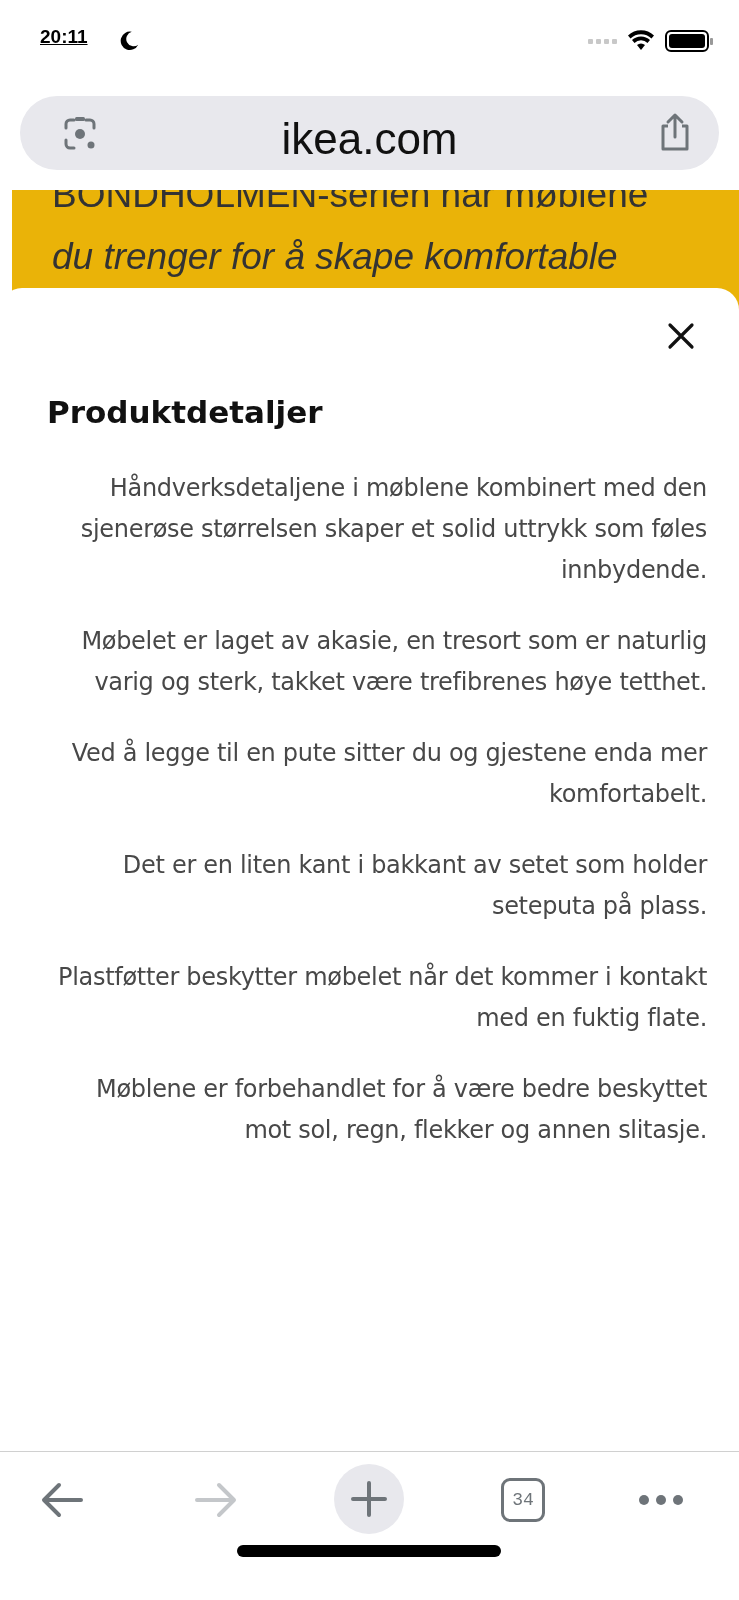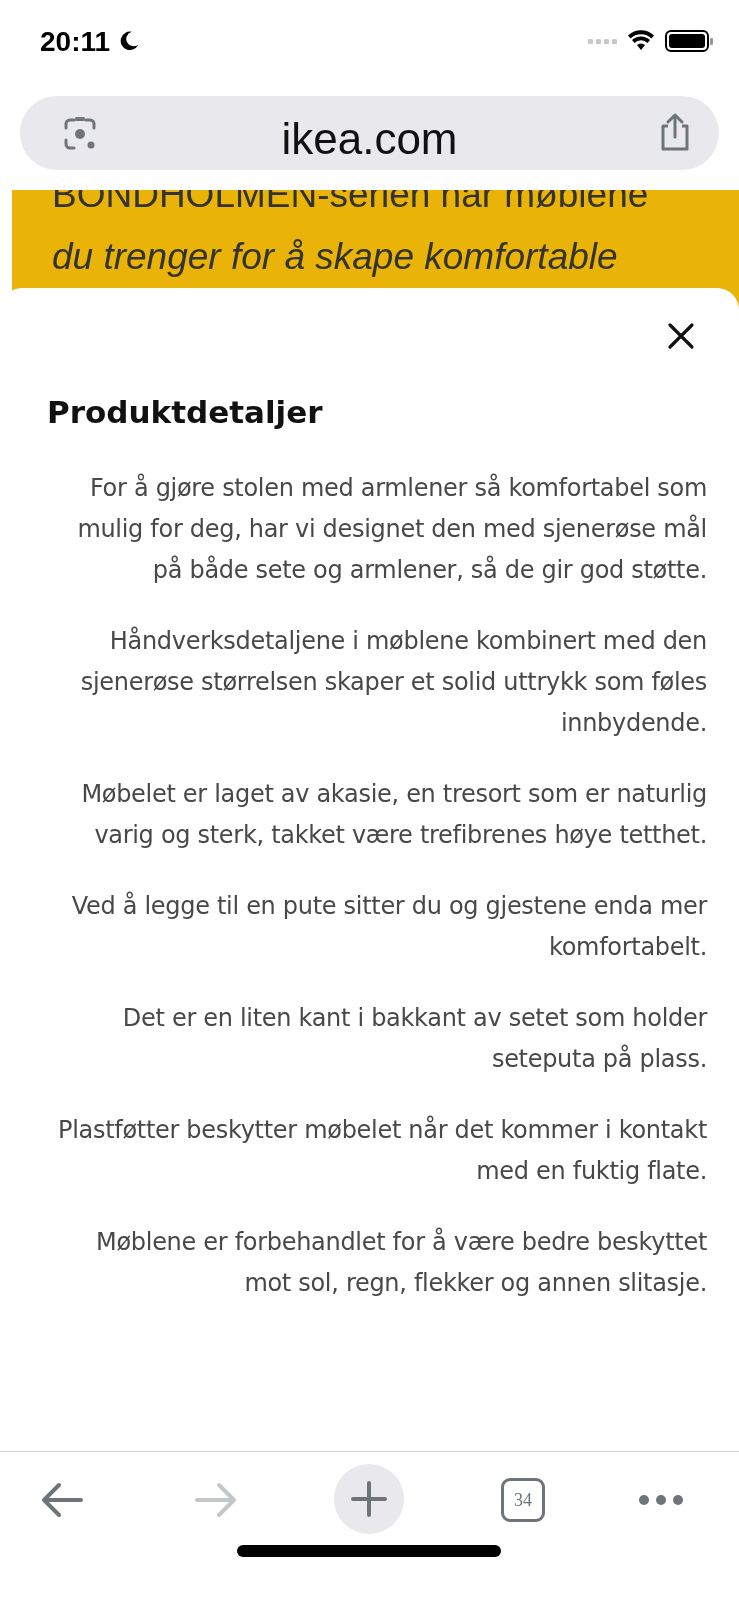--- a/index.html
+++ b/index.html
@@ -1,18 +1,18 @@
 <!DOCTYPE html>
 <html><head>
 <meta charset="utf-8">
 <style>
   * { box-sizing: border-box; margin: 0; padding: 0; }
   body { width: 739px; height: 1600px; overflow: hidden; background: #ffffff; font-family: "DejaVu Sans", sans-serif; position: relative; }
   .status-bar { position: absolute; top: 0; left: 0; width: 739px; height: 90px; background: #fff; }
-  .time { position: absolute; left: 40px; top: 26px; font-family: "Liberation Sans", sans-serif; font-weight: bold; font-size: 28px; color: #000; }
+  .time { position: absolute; left: 40px; top: 26px; font-family: "Liberation Sans", sans-serif; font-weight: bold; font-size: 19px; color: #000; text-decoration: underline; }
   .moon { position: absolute; left: 118px; top: 30px; width: 22px; height: 22px; }
   .status-right { position: absolute; right: 30px; top: 30px; display: flex; align-items: center; gap: 10px; }
   .signal { display: flex; gap: 3px; }
   .signal span { width: 5px; height: 5px; background: #c8c8c8; border-radius: 1px; }
   .battery { width: 44px; height: 22px; border: 2px solid #000; border-radius: 6px; padding: 2px; position: relative; }
   .battery::after { content: ""; position: absolute; right: -6px; top: 6px; width: 3px; height: 7px; background: #999; border-radius: 1px; }
   .battery .fill { width: 100%; height: 100%; background: #000; border-radius: 3px; }
 
   .url-bar { position: absolute; left: 20px; top: 96px; width: 699px; height: 74px; background: #e8e8ed; border-radius: 37px; }
   .url-text { position: absolute; left: 0; right: 0; top: 18px; text-align: center; font-family: "Liberation Sans", sans-serif; font-size: 44px; color: #111; }
@@ -23,21 +23,21 @@
   .bg-line { position: absolute; left: 40px; font-family: "Liberation Sans", sans-serif; font-size: 37px; color: #333; white-space: nowrap; }
 
   .sheet { position: absolute; top: 288px; left: 0; width: 739px; height: 1164px; background: #fff; border-radius: 22px 22px 0 0; overflow: hidden; text-align: right; }
   .close-btn { position: absolute; right: 38px; top: 28px; width: 40px; height: 40px; display: flex; align-items: center; justify-content: center; }
   .sheet-title { position: absolute; left: 47px; top: 106px; font-family: "DejaVu Sans", sans-serif; font-weight: bold; font-size: 31px; color: #111; }
   .content { position: absolute; left: 47px; top: 180px; width: 660px; }
   .para { font-family: "DejaVu Sans", sans-serif; font-size: 24px; line-height: 41px; color: #484848; margin-bottom: 30px; letter-spacing: -0.3px; }
 
   .toolbar { position: absolute; top: 1451px; left: 0; width: 739px; height: 149px; background: #fff; border-top: 1px solid #d0d0d0; }
   .tb-btn { position: absolute; top: 18px; height: 60px; display: flex; align-items: center; justify-content: center; }
-  .tab-count { width: 44px; height: 44px; border: 3px solid #6e7479; border-radius: 9px; display: flex; align-items: center; justify-content: center; font-family: Liberation Serif, serif; font-size: 18px; color: #6e7479; }
+  .tab-count { width: 44px; height: 44px; border: 3px solid #6e7479; border-radius: 9px; display: flex; align-items: center; justify-content: center; font-family: Liberation Mono, monospace; font-size: 18px; color: #6e7479; }
   .new-tab { width: 70px; height: 70px; border-radius: 50%; background: #e8e8ed; top: 12px; }
   .home-indicator { position: absolute; left: 237px; top: 1545px; width: 264px; height: 12px; background: #000; border-radius: 6px; }
 </style>
 </head>
 <body>
 
 <div class="status-bar">
   <div class="time">20:11</div>
   <svg class="moon" viewBox="0 0 24 24">
       <path d="M15 2 A10 10 0 1 0 22 16 A8 8 0 1 1 15 2 Z" fill="#000"></path>
@@ -80,21 +80,20 @@
 </div>
 
 <div class="sheet">
   <div class="close-btn">
     <svg width="28" height="28" viewBox="0 0 28 28">
       <path d="M3 3 L25 25 M25 3 L3 25" stroke="#111" stroke-width="3.2" stroke-linecap="round"></path>
     </svg>
   </div>
   <h1 class="sheet-title">Produktdetaljer</h1>
   <div class="content">
-    <p class="para">For å gjøre stolen med armlener så komfortabel som mulig for deg, har vi designet den med sjenerøse mål på både sete og armlener, så de gir god støtte.</p>
     <p class="para">Håndverksdetaljene i møblene kombinert med den sjenerøse størrelsen skaper et solid uttrykk som føles innbydende.</p>
     <p class="para">Møbelet er laget av akasie, en tresort som er naturlig varig og sterk, takket være trefibrenes høye tetthet.</p>
     <p class="para">Ved å legge til en pute sitter du og gjestene enda mer komfortabelt.</p>
     <p class="para">Det er en liten kant i bakkant av setet som holder seteputa på plass.</p>
     <p class="para">Plastføtter beskytter møbelet når det kommer i kontakt med en fuktig flate.</p>
     <p class="para">Møblene er forbehandlet for å være bedre beskyttet mot sol, regn, flekker og annen slitasje.</p>
   </div>
 </div>
 
 <div class="toolbar">

